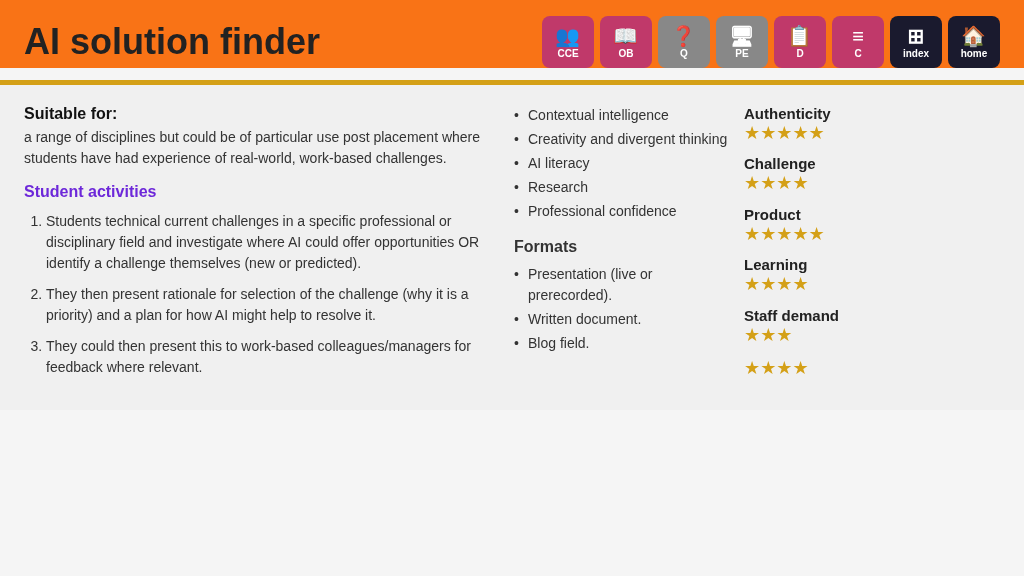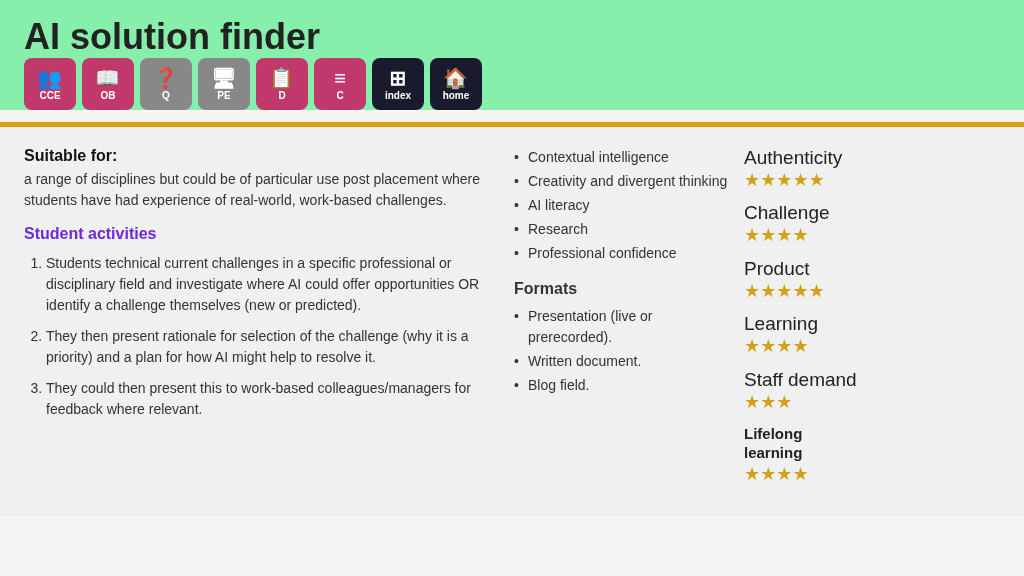--- a/index.html
+++ b/index.html
@@ -123,40 +123,40 @@
       position: absolute;
       left: 0;
     }
     .formats-section {
       margin-top: 16px;
     }
     .rating-item {
       margin-bottom: 10px;
     }
     .rating-label {
-      font-weight: normal;
-      font-size: 19px;
+      font-weight: bold;
+      font-size: 15px;
       color: #222;
     }
     .stars {
       color: #d4a017;
       font-size: 18px;
       line-height: 1.3;
     }
     .rating-label-2line {
       font-weight: bold;
       font-size: 15px;
       color: #222;
       line-height: 1.3;
     }
   </style>
 </head>
 <body>
 
-<div style="background:#86efac; display:flex; align-items:flex-start; justify-content:space-between; padding:16px 24px 0 24px;flex-direction:column;">
+<div style="background:#f97316; display:flex; align-items:center; justify-content:space-between; padding:16px 24px 0 24px;">
   <h1 class="title">AI solution finder</h1>
   <div class="nav-icons" id="nav-icons">
       <div class="nav-icon icon-cce">
         <span class="icon-symbol">👥</span>
         <span class="icon-label">CCE</span>
       </div>
       <div class="nav-icon icon-ob">
         <span class="icon-symbol">📖</span>
         <span class="icon-label">OB</span>
       </div>
@@ -232,17 +232,16 @@
       </div>
       <div class="rating-item">
         <div class="rating-label">Learning</div>
         <div class="stars">★★★★</div>
       </div>
       <div class="rating-item">
         <div class="rating-label">Staff demand</div>
         <div class="stars">★★★</div>
       </div>
       <div class="rating-item">
-        <div class="rating-label-2line">Lifelong<br>learning</div>
         <div class="stars">★★★★</div>
       </div>
     </div>
 </div>
 
 </body></html>

